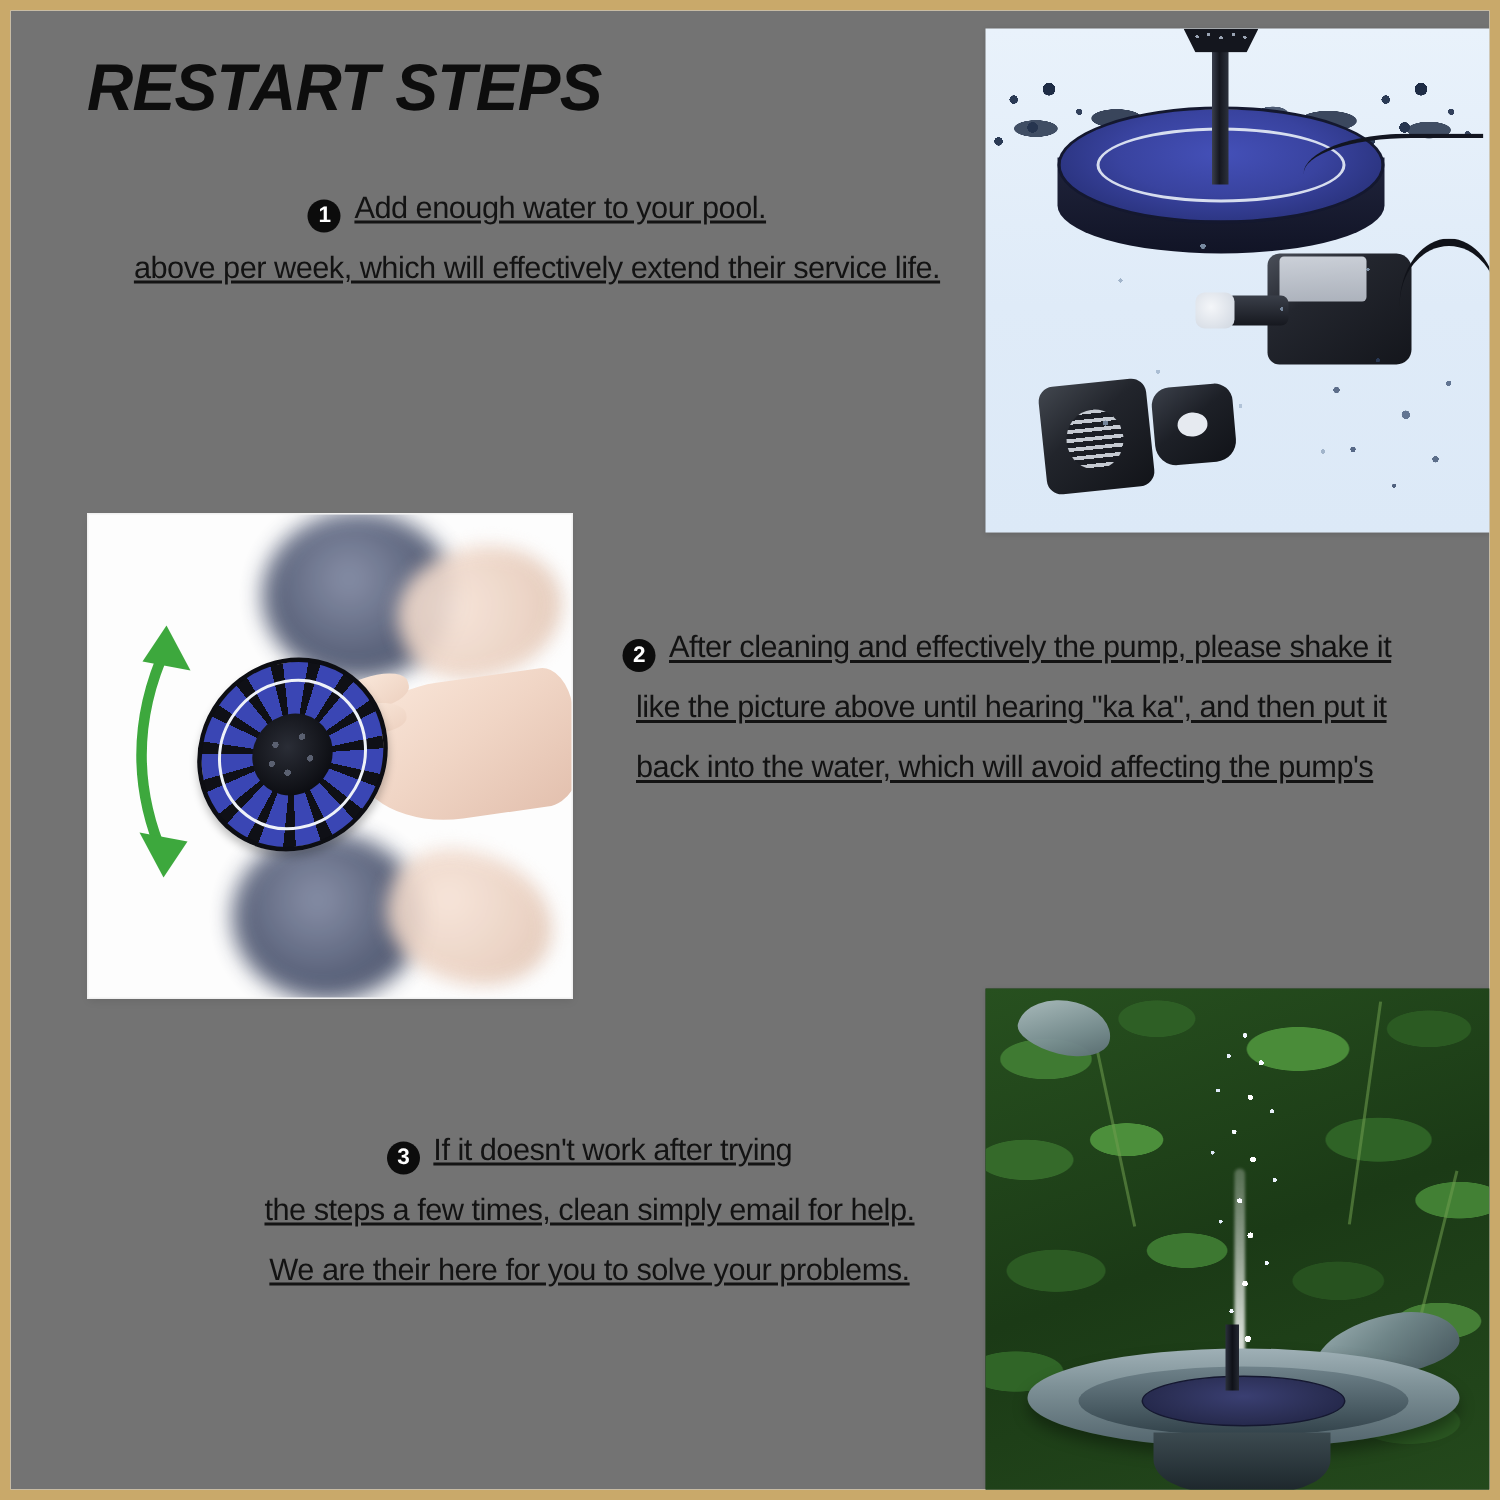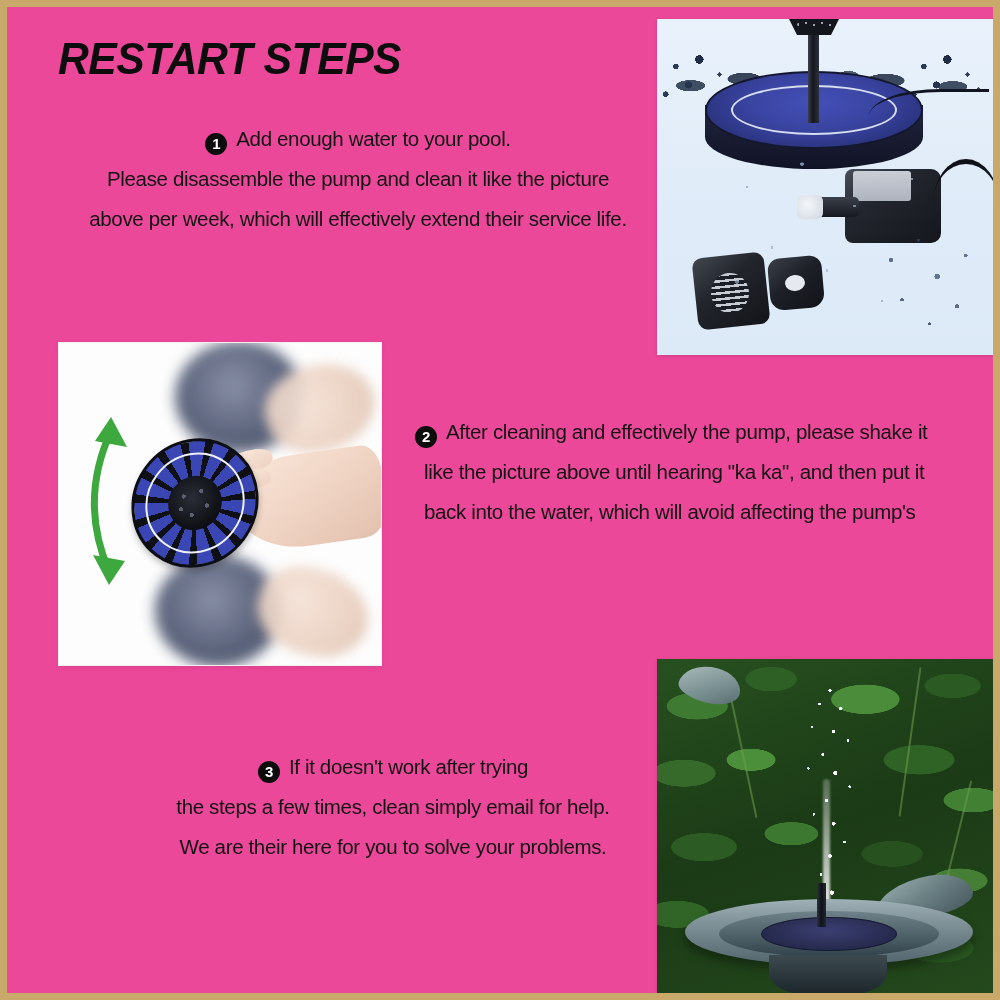--- a/index.html
+++ b/index.html
@@ -18,21 +18,21 @@
     width: 1000px;
     height: 1000px;
     background: #ffffff;
     box-sizing: border-box;
     border: 7px solid #c9a96a;
     overflow: hidden;
   }
   .inner {
     position: absolute;
     inset: 0;
-    background: #ec4899;
+    background: #737373;
   }
 
   
   .title {
     position: absolute;
     left: 51px;
     top: 27px;
     font-family: "Liberation Sans", sans-serif;
     font-weight: bold;
     font-style: italic;
@@ -45,20 +45,21 @@
   }
 
   
   .steptext {
     position: absolute;
     color: #131313;
     font-size: 20.5px;
     line-height: 40px;
     font-family: "Liberation Sans", sans-serif;
     letter-spacing: -0.35px;
+    text-decoration: underline;
   }
   .steptext .ln {
     display: block;
     white-space: nowrap;
   }
   .badge {
     display: inline-block;
     width: 22px;
     height: 22px;
     border-radius: 50%;
@@ -481,21 +482,20 @@
       <div class="basin-inner"></div>
       <div class="basin-disc"></div>
       <div class="basin-stem"></div>
       <div class="basin-foot"></div>
     </div>
 
     <div class="steptext" id="step1">
       <span class="ln l1">
         <span class="badge">1</span><span>Add enough water to your pool.</span>
       </span>
-      <span class="ln l2">Please disassemble the pump and clean it like the picture</span>
       <span class="ln l3">above per week, which will effectively extend their service life.</span>
     </div>
 
     <div class="steptext" id="step2">
       <span class="ln l1">
         <span class="badge">2</span><span>After cleaning and effectively the pump, please shake it</span>
       </span>
       <span class="ln l2">like the picture above until hearing "ka ka", and then put it</span>
       <span class="ln l3">back into the water, which will avoid affecting the pump's</span>
     </div>

